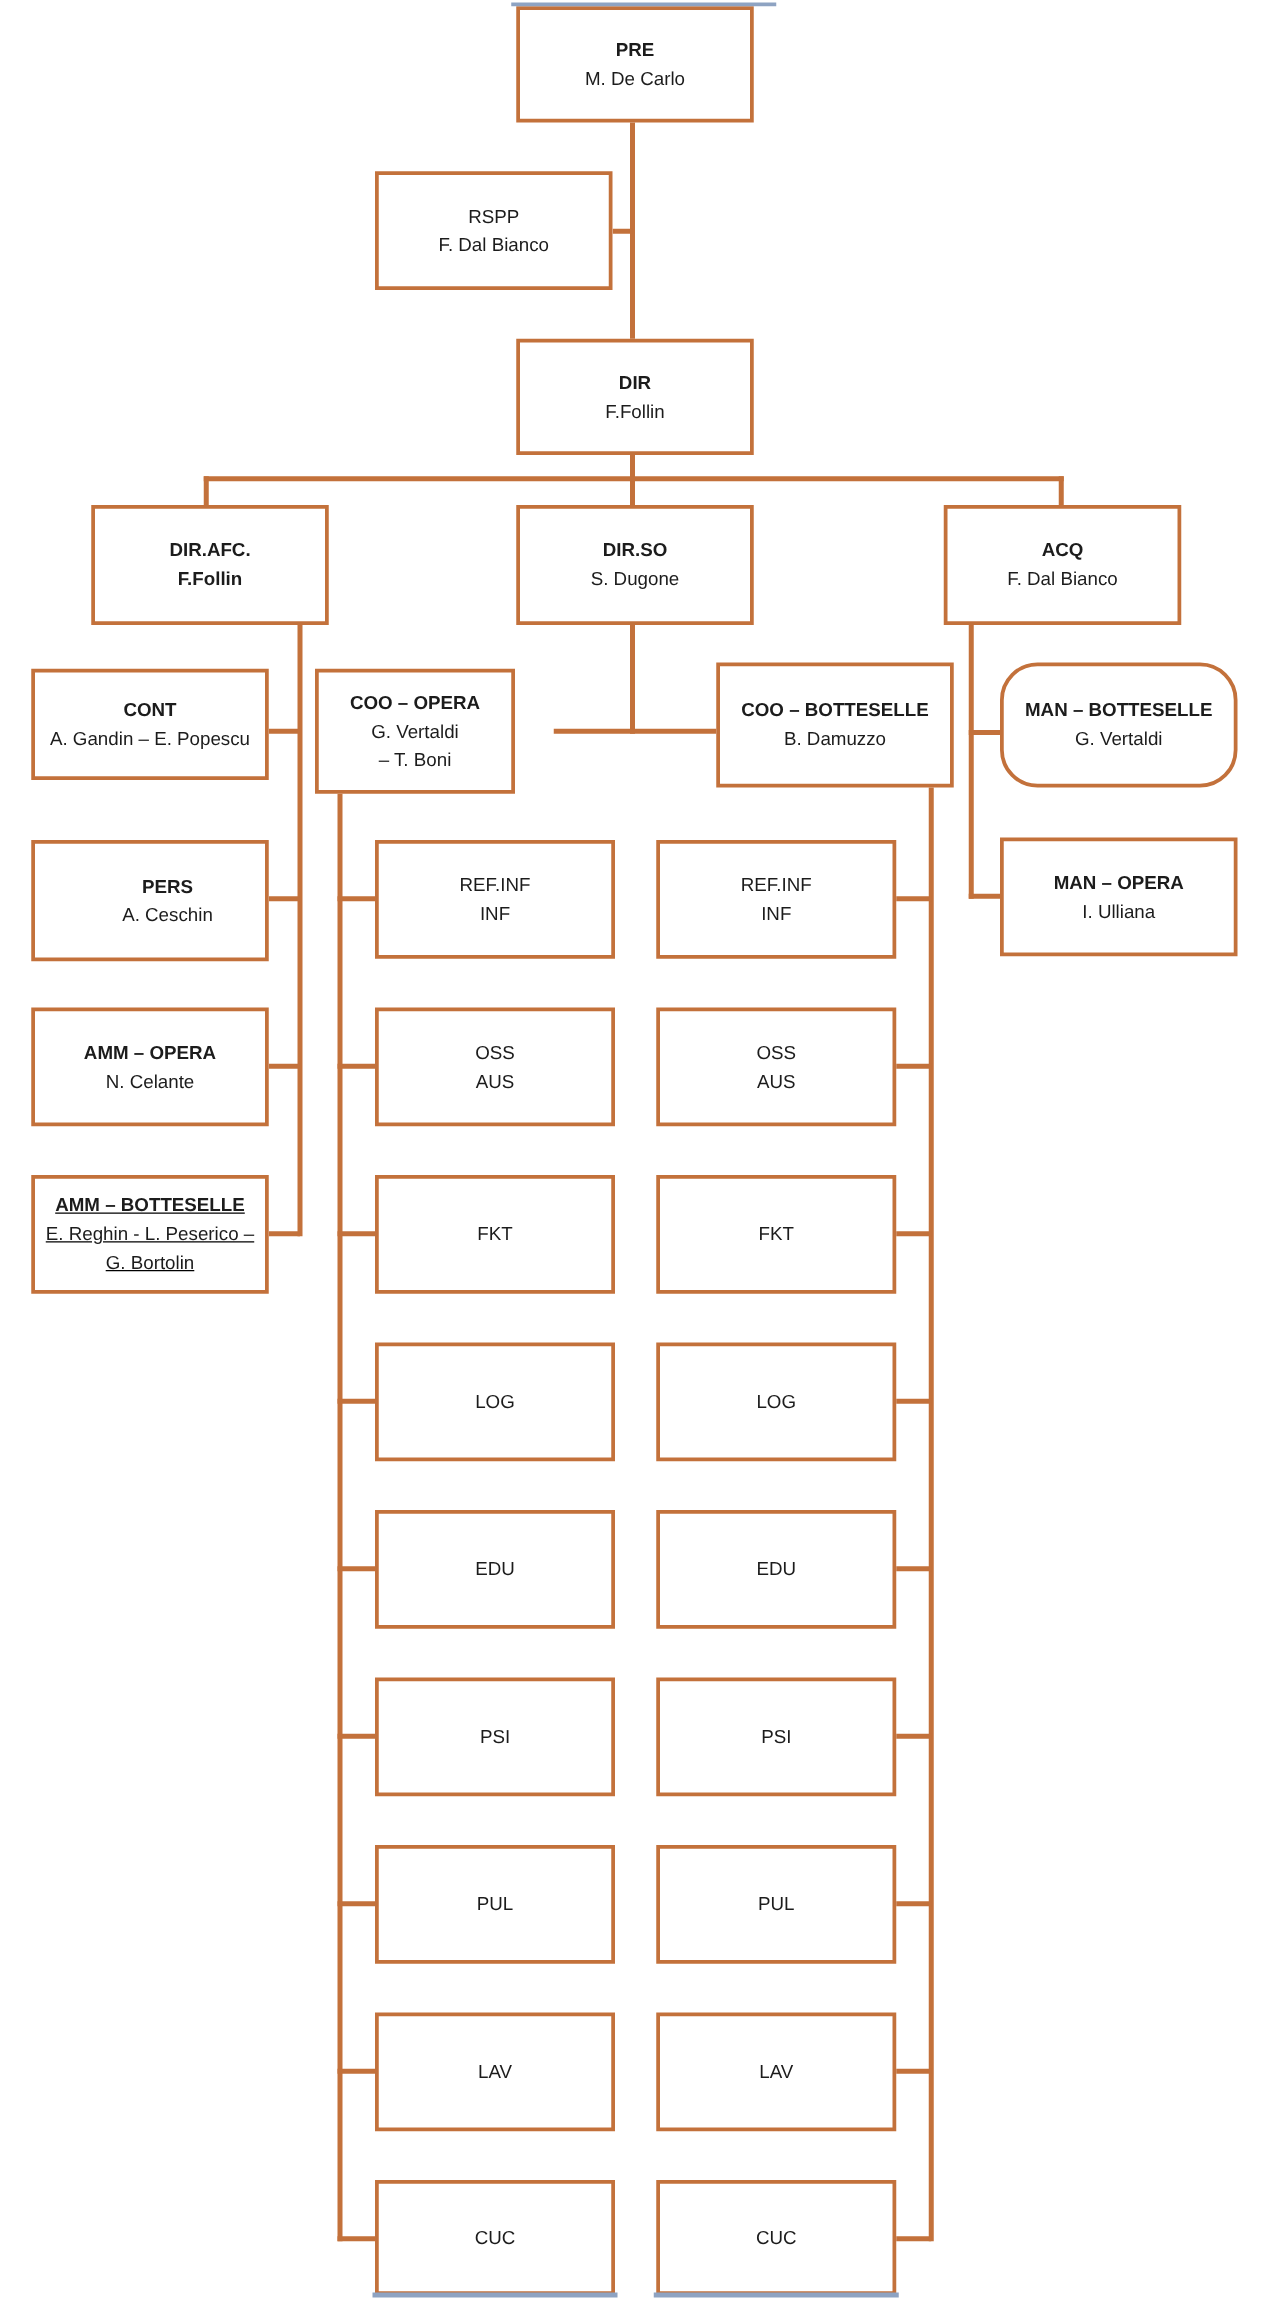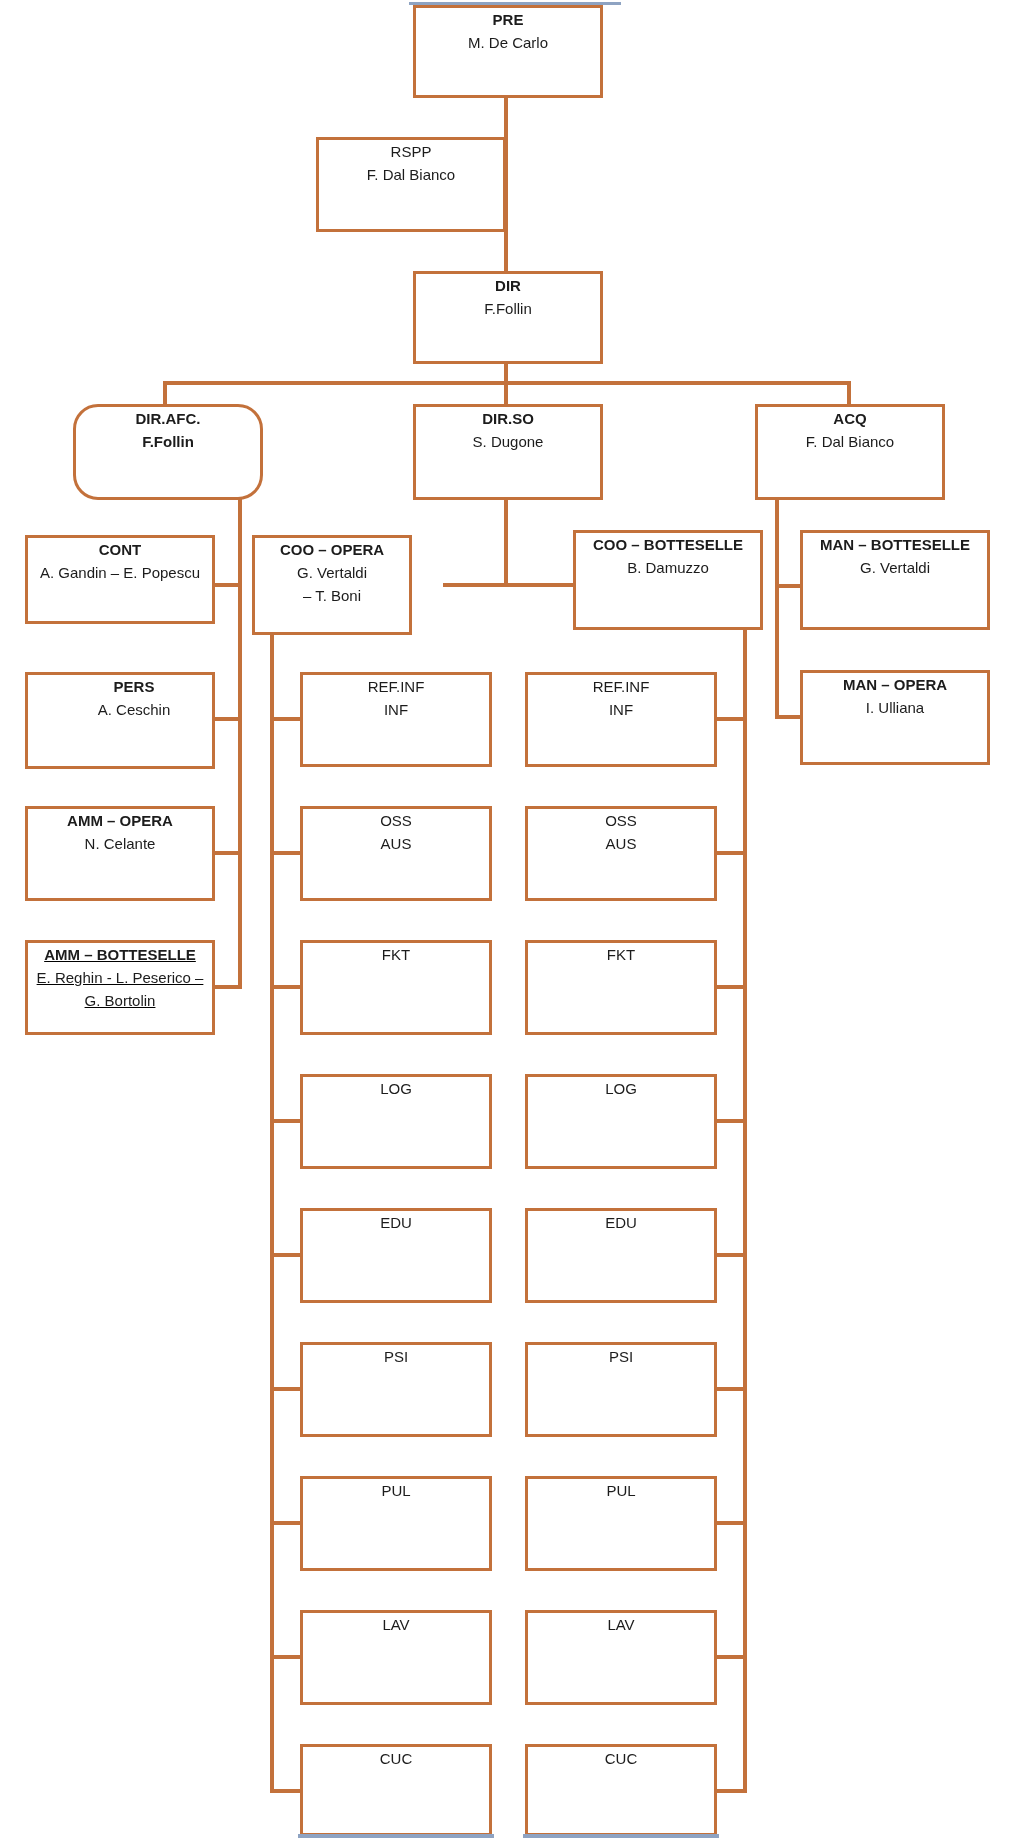--- a/index.html
+++ b/index.html
@@ -16,20 +16,21 @@
     overflow: hidden;
   }
   .box {
     position: absolute;
     box-sizing: border-box;
     background: #ffffff;
     border: 3px solid #C3713B;
     display: flex;
     flex-direction: column;
     align-items: center;
+    justify-content: center;
     text-align: center;
     z-index: 2;
   }
   .box span {
     display: block;
     font-size: 15px;
     line-height: 23px;
     color: #1c1c1c;
     white-space: nowrap;
   }
@@ -84,29 +85,29 @@
     <div class="connector" style="left: 775px; top: 498px; width: 4px; height: 221px; background: rgb(195, 113, 59);"></div>
     <div class="connector" style="left: 775px; top: 584px; width: 27px; height: 4px; background: rgb(195, 113, 59);"></div>
     <div class="connector" style="left: 775px; top: 715px; width: 27px; height: 4px; background: rgb(195, 113, 59);"></div>
     <div class="accent" style="left: 409px; top: 2px; width: 212px; height: 3px; background: rgb(142, 163, 194);"></div>
     <div class="accent" style="left: 298px; top: 1834px; width: 196px; height: 4px; background: rgb(142, 163, 194);"></div>
     <div class="accent" style="left: 523px; top: 1834px; width: 196px; height: 4px; background: rgb(142, 163, 194);"></div>
     <div class="box" style="left: 413px; top: 5px; width: 190px; height: 93px; border-color: rgb(195, 113, 59);">
       <span class="bold">PRE</span>
       <span class="">M. De Carlo</span>
     </div>
-    <div class="box" style="left: 300px; top: 137px; width: 190px; height: 95px; border-color: rgb(195, 113, 59); margin-left: 16px;">
+    <div class="box" style="left: 300px; top: 137px; width: 190px; height: 95px; border-color: rgb(195, 113, 59);">
       <span class="">RSPP</span>
       <span class="">F. Dal Bianco</span>
     </div>
     <div class="box" style="left: 413px; top: 271px; width: 190px; height: 93px; border-color: rgb(195, 113, 59);">
       <span class="bold">DIR</span>
       <span class="">F.Follin</span>
     </div>
-    <div class="box" style="left: 73px; top: 404px; width: 190px; height: 96px; border-color: rgb(195, 113, 59); border-radius: 25px;">
+    <div class="box" style="left: 73px; top: 404px; width: 190px; height: 96px; border-color: rgb(195, 113, 59);">
       <span class="bold">DIR.AFC.</span>
       <span class="bold">F.Follin</span>
     </div>
     <div class="box" style="left: 413px; top: 404px; width: 190px; height: 96px; border-color: rgb(195, 113, 59);">
       <span class="bold">DIR.SO</span>
       <span class="">S. Dugone</span>
     </div>
     <div class="box" style="left: 755px; top: 404px; width: 190px; height: 96px; border-color: rgb(195, 113, 59);">
       <span class="bold">ACQ</span>
       <span class="">F. Dal Bianco</span>
@@ -117,21 +118,21 @@
     </div>
     <div class="box" style="left: 252px; top: 535px; width: 160px; height: 100px; border-color: rgb(195, 113, 59);">
       <span class="bold">COO – OPERA</span>
       <span class="">G. Vertaldi</span>
       <span class="">– T. Boni</span>
     </div>
     <div class="box" style="left: 573px; top: 530px; width: 190px; height: 100px; border-color: rgb(195, 113, 59);">
       <span class="bold">COO – BOTTESELLE</span>
       <span class="">B. Damuzzo</span>
     </div>
-    <div class="box" style="left: 800px; top: 530px; width: 190px; height: 100px; border-color: rgb(195, 113, 59);">
+    <div class="box" style="left: 800px; top: 530px; width: 190px; height: 100px; border-color: rgb(195, 113, 59); border-radius: 30px;">
       <span class="bold">MAN – BOTTESELLE</span>
       <span class="">G. Vertaldi</span>
     </div>
     <div class="box" style="left: 25px; top: 672px; width: 190px; height: 97px; border-color: rgb(195, 113, 59); padding-left: 28px;">
       <span class="bold">PERS</span>
       <span class="">A. Ceschin</span>
     </div>
     <div class="box" style="left: 300px; top: 672px; width: 192px; height: 95px; border-color: rgb(195, 113, 59);">
       <span class="">REF.INF</span>
       <span class="">INF</span>

